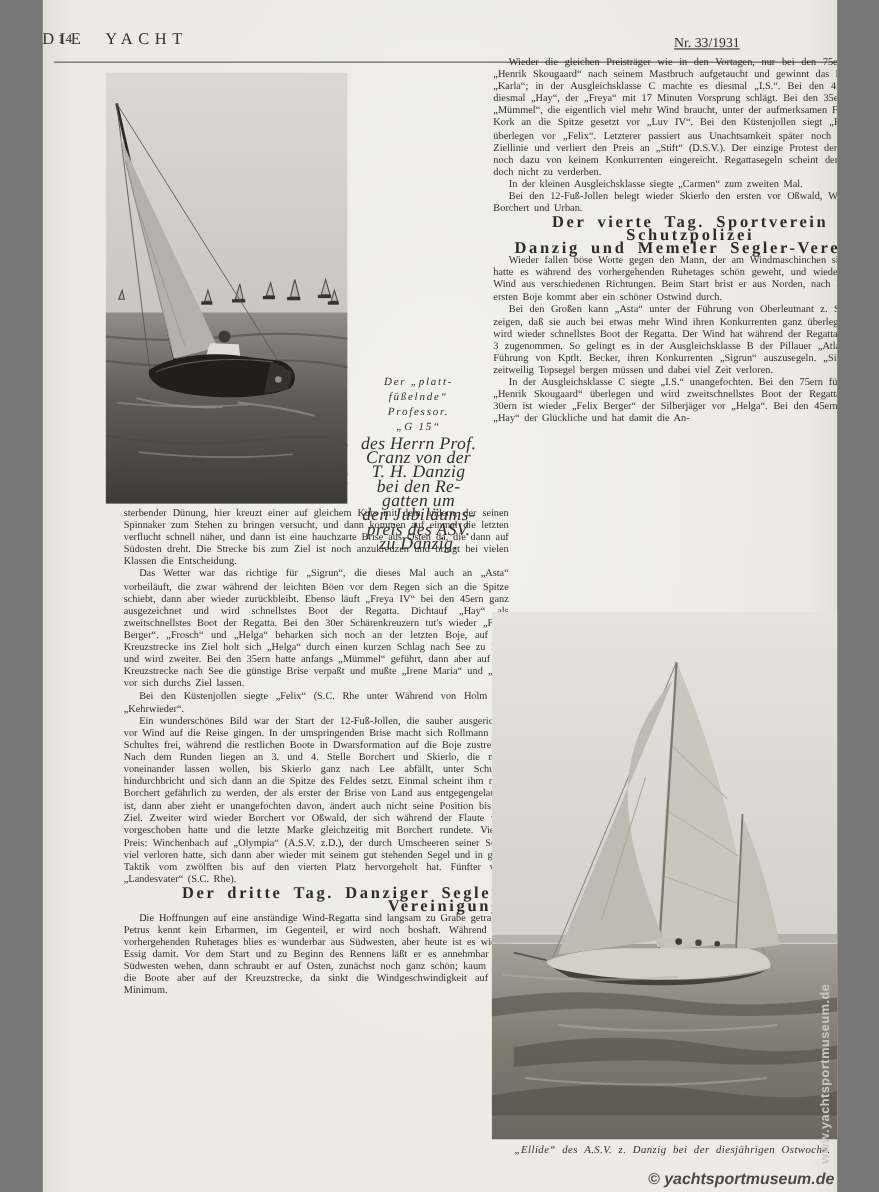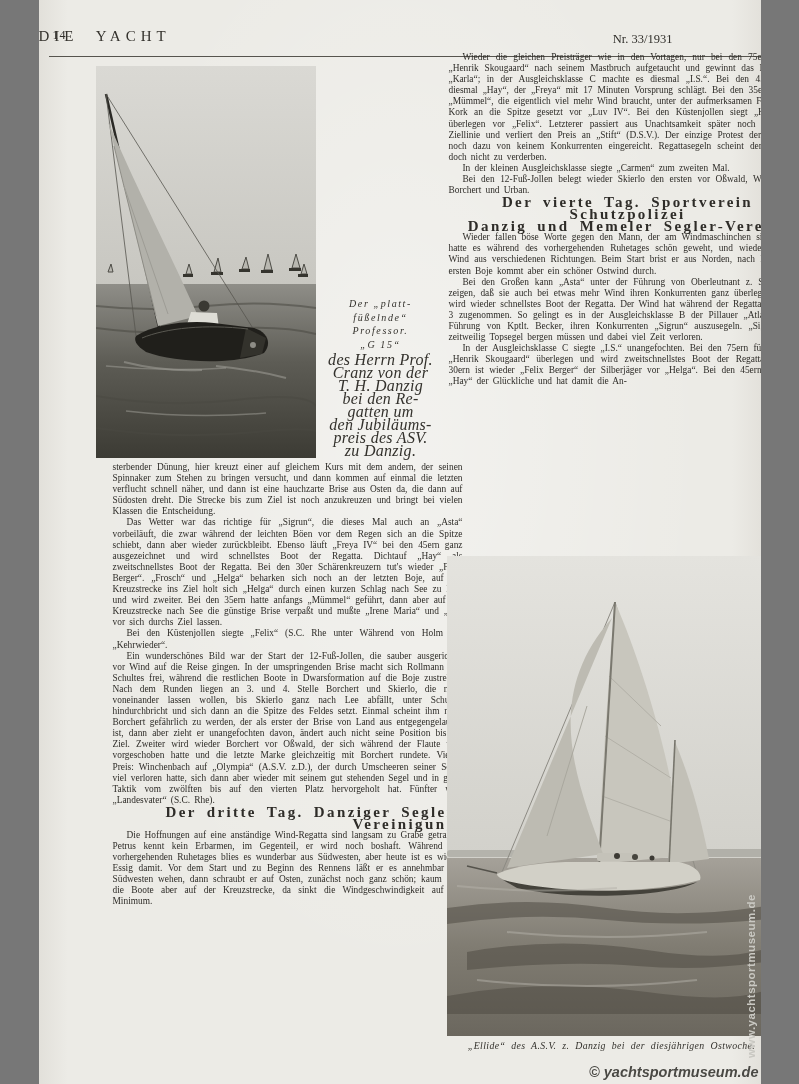--- a/index.html
+++ b/index.html
@@ -12,36 +12,36 @@
       linear-gradient(to right, #e2e0da 0%, #ecebe6 4%, #ecebe6 96%, #e3e1db 100%),
       #eae8e3;
     overflow:hidden;
     font-family:"Liberation Serif","DejaVu Serif",serif;
     color:#2f2d29;
   }
   
   .page-number{position:absolute;left:14px;top:28px;font-size:12px;letter-spacing:1px;}
   .masthead{position:absolute;left:0;right:30px;top:28px;
     font-size:15px;letter-spacing:5px;word-spacing:9px;color:#34322d;}
-  .issue{position:absolute;right:88px;top:32px;font-size:12.5px;}
+  .issue{position:absolute;right:88px;top:32px;font-size:12.5px;text-decoration:underline;}
   .header-rule{position:absolute;left:10px;top:56px;width:762px;height:1px;background:#56544e;}
 
   
   .right-bar{position:absolute;left:770px;top:24px;width:29px;height:1060px;
     background:linear-gradient(to right,#eae8e3 0%,#8a8880 22%,#23221f 42%,#1d1c19 68%,#8b8a85 86%,#c9c8c3 100%);}
 
   
   .photo1{position:absolute;left:57px;top:66px;width:220px;height:392px;}
   .photo2{position:absolute;left:408px;top:556px;width:330px;height:480px;}
   .photo1 svg,.photo2 svg{display:block;width:100%;height:100%;}
 
   
   .caption1{position:absolute;left:279px;top:297px;width:126px;text-align:center;
     font-style:italic;color:#33312c;}
-  .caption1 .cap-em{font-size:10px;line-height:13.5px;letter-spacing:1.6px;white-space:pre-line;}
+  .caption1 .cap-em{font-size:10px;line-height:13.5px;letter-spacing:1.6px;white-space:pre-line;margin-top:44px;}
   .caption1 .cap-rest{font-size:16px;line-height:13px;letter-spacing:0.3px;white-space:pre-line;margin-top:2px;}
 
   
   .col{position:absolute;font-size:9.4px;line-height:11.1px;text-align:justify;
     word-spacing:1.8px;color:#2e2c28;}
   .col-left{left:62px;top:462px;width:350px;margin-left:12px;}
   .col-right{left:410px;top:52px;width:358px;}
   .col p{margin:0;}
   .col p.ind{text-indent:14px;}
   .sec-head{margin:5px 0 3px 0;font-weight:bold;font-size:15px;line-height:12px;

